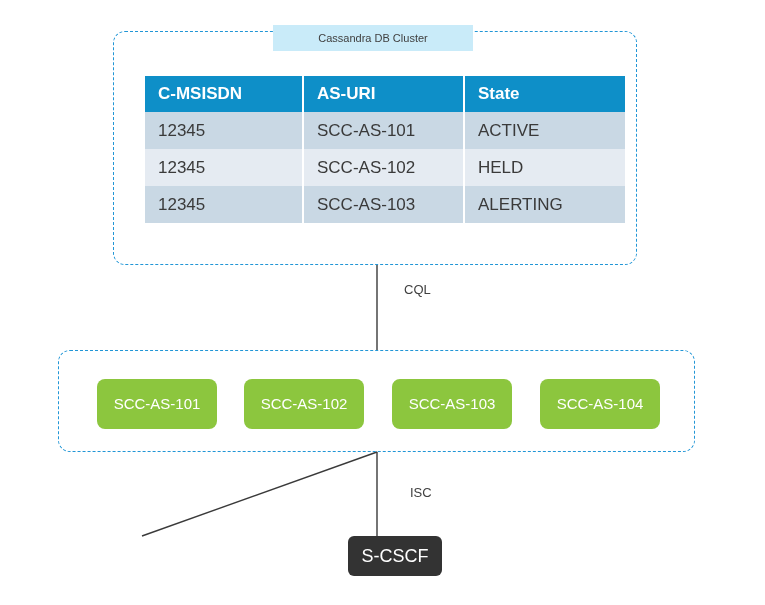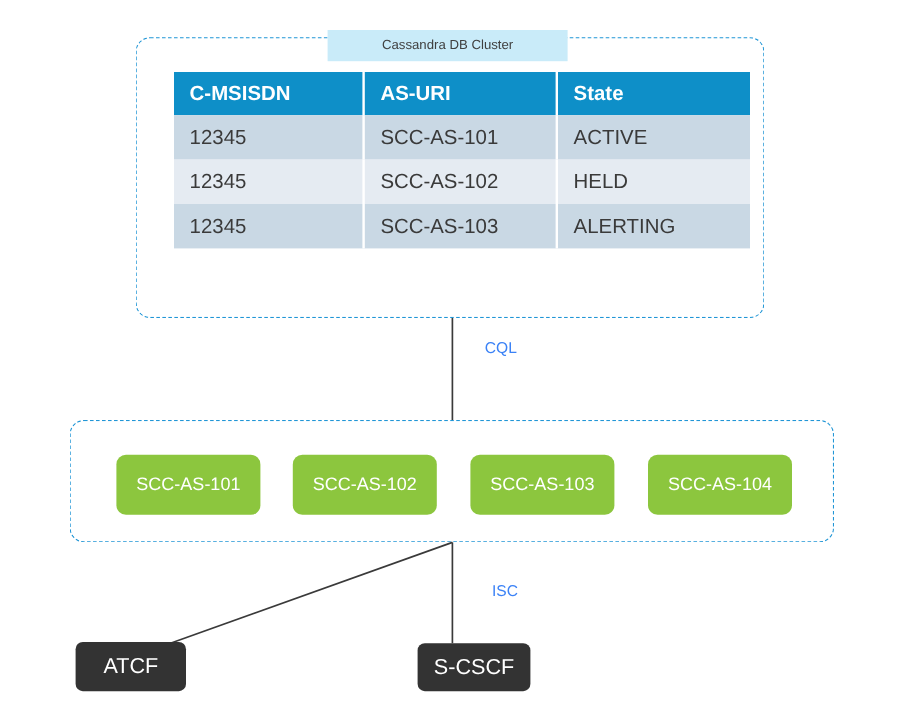--- a/index.html
+++ b/index.html
@@ -69,21 +69,21 @@
     left: 170px;
     top: 338px;
     width: 151px;
     height: 26px;
   }
 
   
   #db-table {
     position: absolute;
     left: 145px;
-    top: 60px;
+    top: 76px;
     width: 480px;
     border-collapse: collapse;
     table-layout: fixed;
   }
   #db-table th {
     background: #0e8fc8;
     color: #ffffff;
     font-size: 17px;
     font-weight: bold;
     text-align: left;
@@ -152,21 +152,21 @@
     width: 94px;
     height: 40px;
     line-height: 40px;
     text-align: center;
   }
 
   
   .link-label {
     position: absolute;
     font-size: 13px;
-    color: #3b82f6;
+    color: #404040;
     white-space: nowrap;
   }
   #label-cql { left: 404px; top: 282px; }
   #label-isc { left: 410px; top: 485px; }
 </style>
 </head>
 <body>
 
 <div id="stage">
 
@@ -217,16 +217,15 @@
   <div id="tas-cluster-box" class="cluster-box"></div>
 
 
   <div id="as-node-0" class="as-node">SCC-AS-101</div>
   <div id="as-node-1" class="as-node">SCC-AS-102</div>
   <div id="as-node-2" class="as-node">SCC-AS-103</div>
   <div id="as-node-3" class="as-node">SCC-AS-104</div>
 
   <div id="label-isc" class="link-label">ISC</div>
 
-  <div id="node-atcf" class="dark-node">ATCF</div>
   <div id="node-scscf" class="dark-node">S-CSCF</div>
 
 </div>
 
 </body></html>

